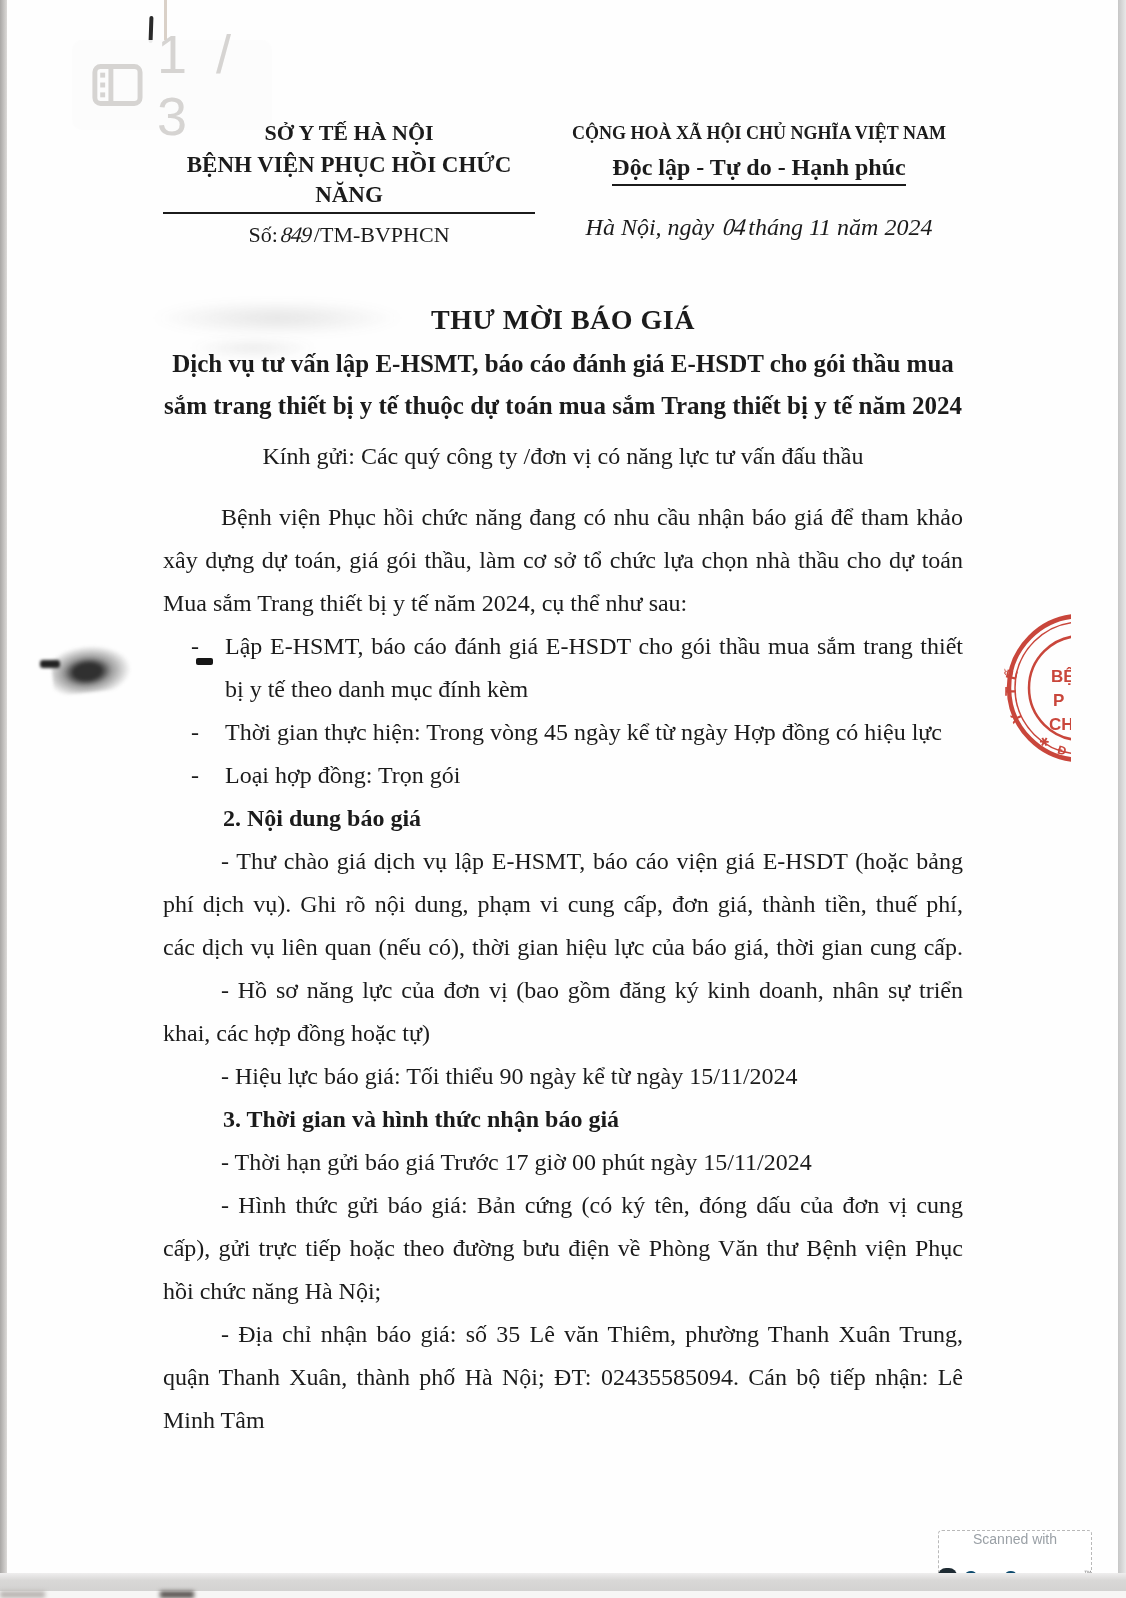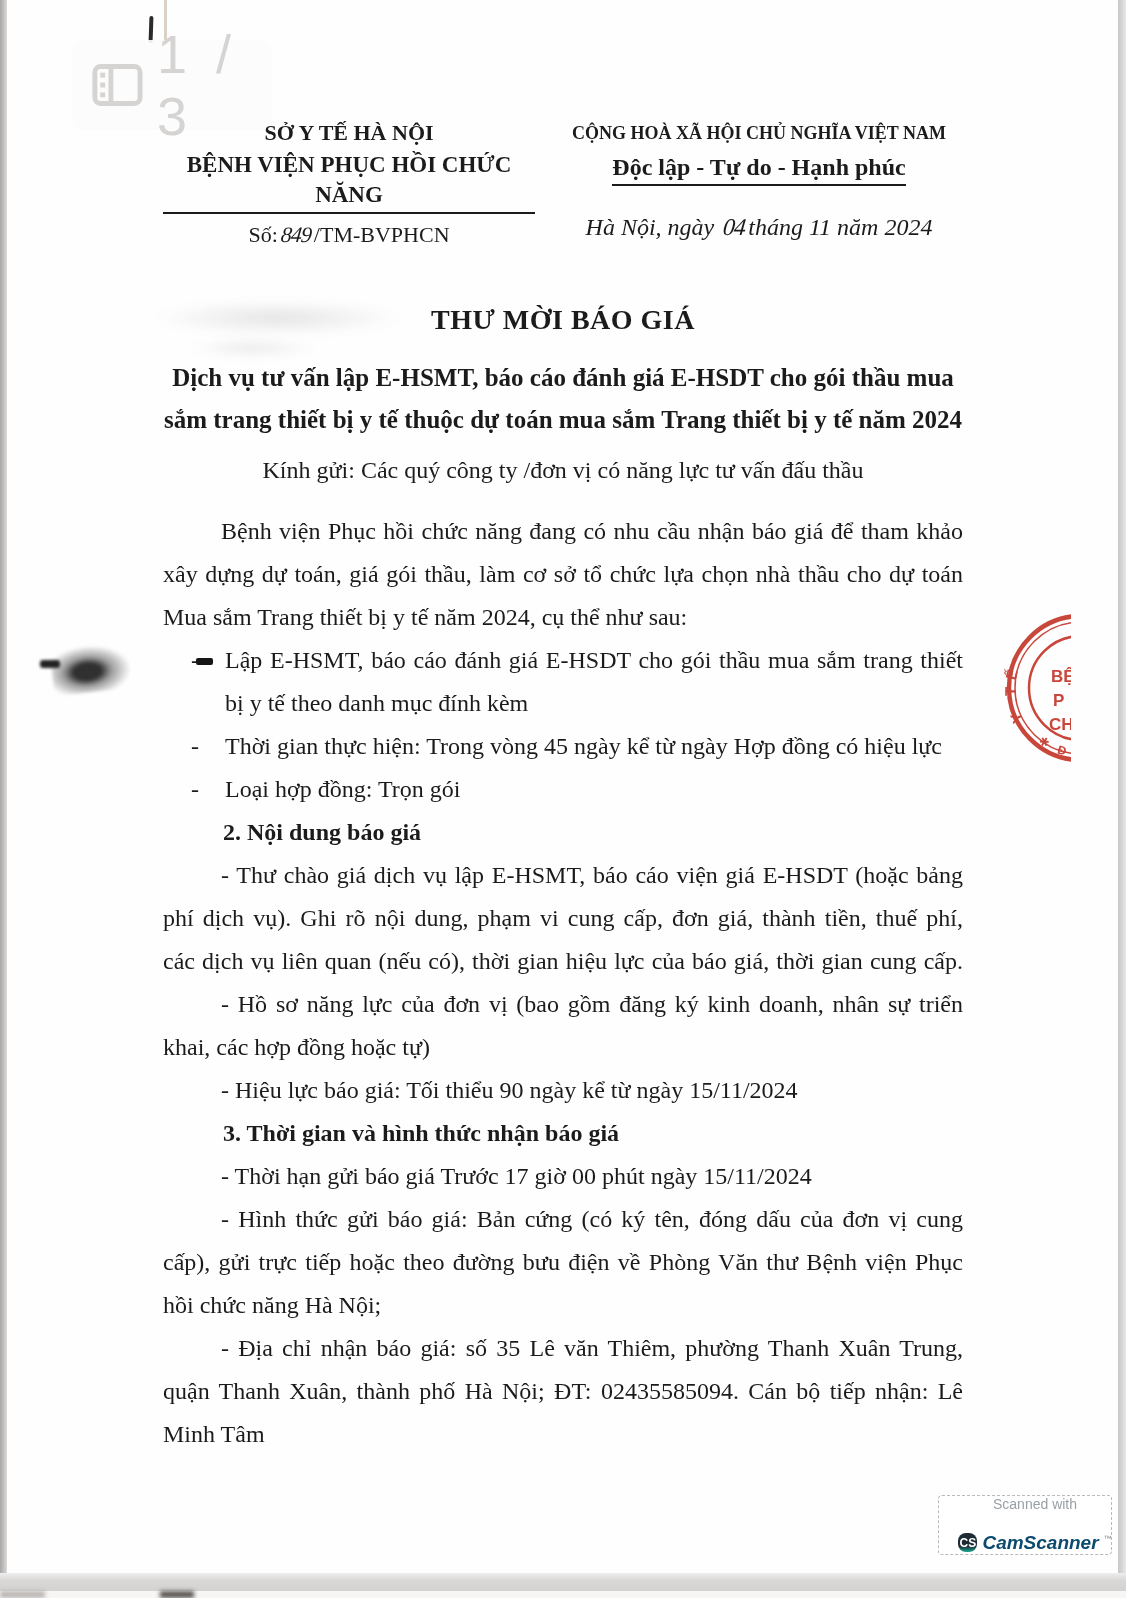--- a/index.html
+++ b/index.html
@@ -46,35 +46,35 @@
   .hdr-right{width:408px;text-align:center;line-height:30px;}
   .u{display:inline-block;border-bottom:2px solid #1b1b1b;padding-bottom:2px;}
   .hl1{font-size:22px;font-weight:bold;}
   .hl2{font-size:23px;font-weight:bold;margin-top:2px;}
   .hl3{font-size:22px;margin-top:6px;}
   .hr1{font-size:18px;font-weight:bold;}
   .hr2{font-size:24px;font-weight:bold;margin-top:4px;}
   .hr3{font-size:24px;font-style:italic;margin-top:26px;}
   .hand{font-style:italic;letter-spacing:-1px;transform:skewX(-6deg);display:inline-block;padding:0 3px;}
   .title{text-align:center;font-size:28px;font-weight:bold;margin-top:48px;letter-spacing:.5px;}
-  .subject{text-align:center;font-size:25px;font-weight:bold;line-height:42px;margin:16px -22px 0;}
+  .subject{text-align:center;font-size:25px;font-weight:bold;line-height:42px;margin:2px -22px 0;}
   .salut{text-align:center;margin-top:8px;}
   .intro{margin-top:18px;}
   .ind{padding-left:58px;}
   .jst{text-align:justify;text-align-last:justify;}
   .h1n{font-weight:bold;padding-left:60px;}
   .bullet{position:relative;padding-left:62px;}
   .bullet .dash{position:absolute;left:28px;top:0;}
   .stamp{position:absolute;left:1001px;top:610px;width:70px;height:158px;overflow:hidden;opacity:.92;}
 
   
-  .cs-badge{position:absolute;left:938px;top:1495px;width:152px;height:58px;background:#fff;
+  .cs-badge{position:absolute;left:938px;top:1530px;width:152px;height:58px;background:#fff;
     border:1px dashed #b9b9b9;border-radius:4px;display:flex;flex-direction:column;
     align-items:center;justify-content:center;gap:20px;
-    font-family:"Liberation Sans","DejaVu Sans",sans-serif;padding-left:20px;}
+    font-family:"Liberation Sans","DejaVu Sans",sans-serif;}
   .cs-top{font-size:14px;color:#9aa0a6;line-height:15px;}
   .cs-row{display:flex;align-items:center;gap:5px;}
   .cs-logo{width:19px;height:19px;border-radius:8px;background:linear-gradient(to bottom,#1e2b33 0 70%,#18ab96);
     color:#fff;font-size:12px;font-weight:bold;display:flex;align-items:center;justify-content:center;}
   .cs-name{font-size:19px;font-weight:bold;color:#0c4a6e;font-style:italic;}
   .cs-tm{font-size:8px;color:#8a8a8a;align-self:flex-start;margin-top:2px;}
 </style>
 </head>
 <body>
 

